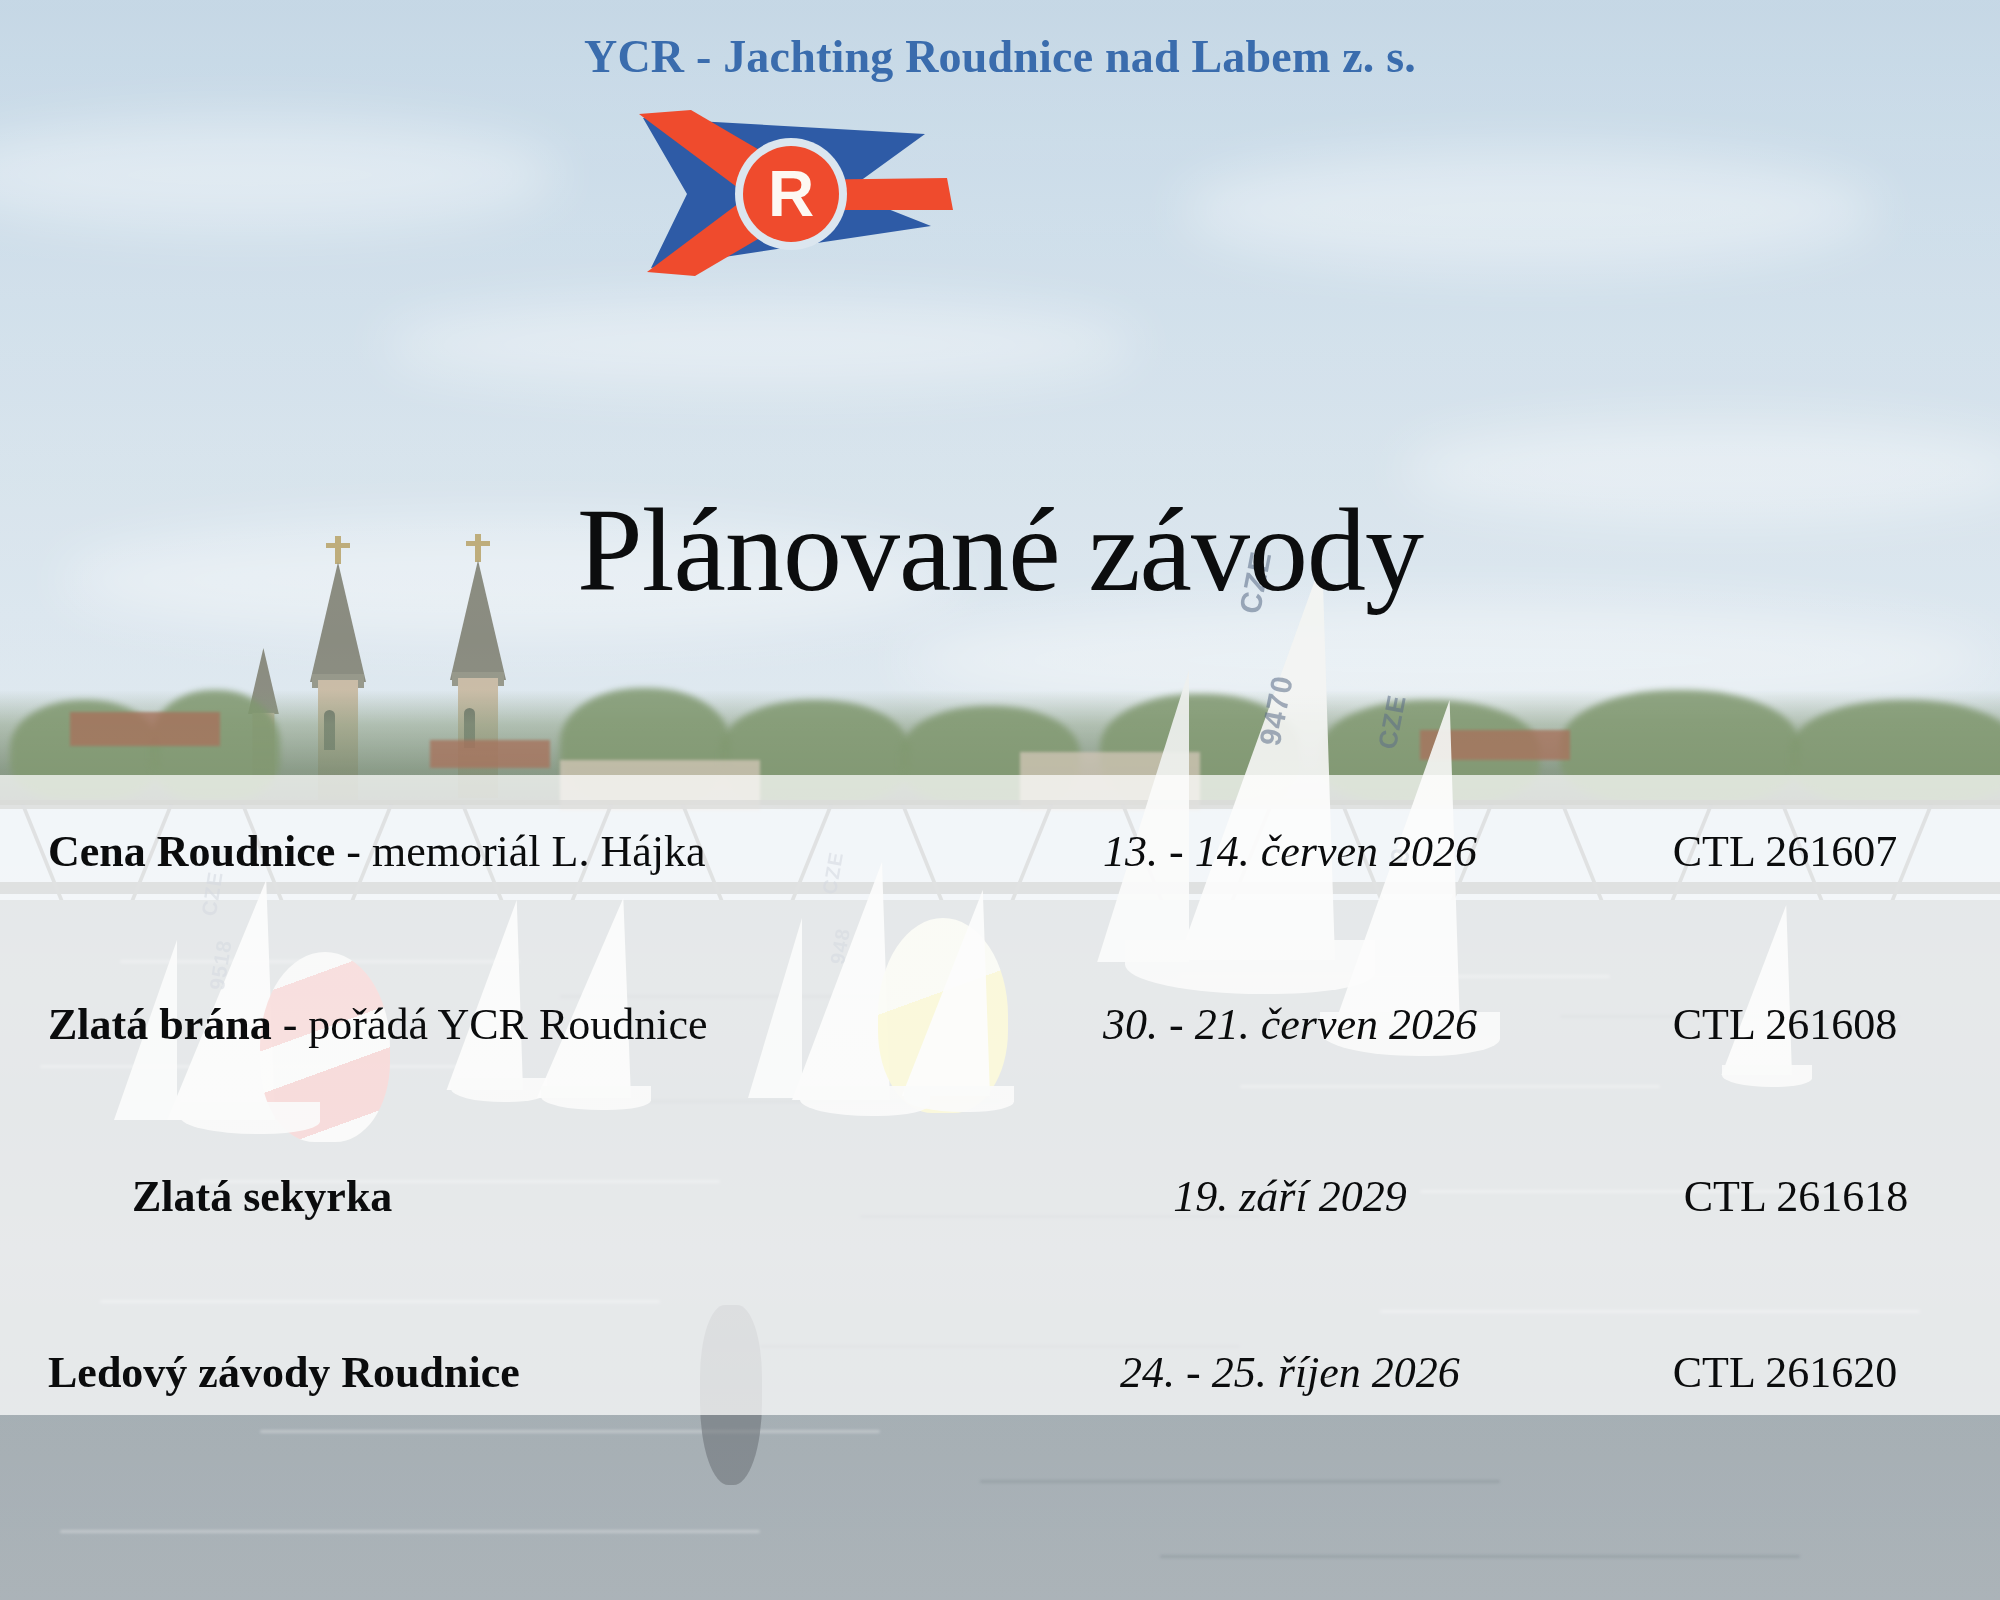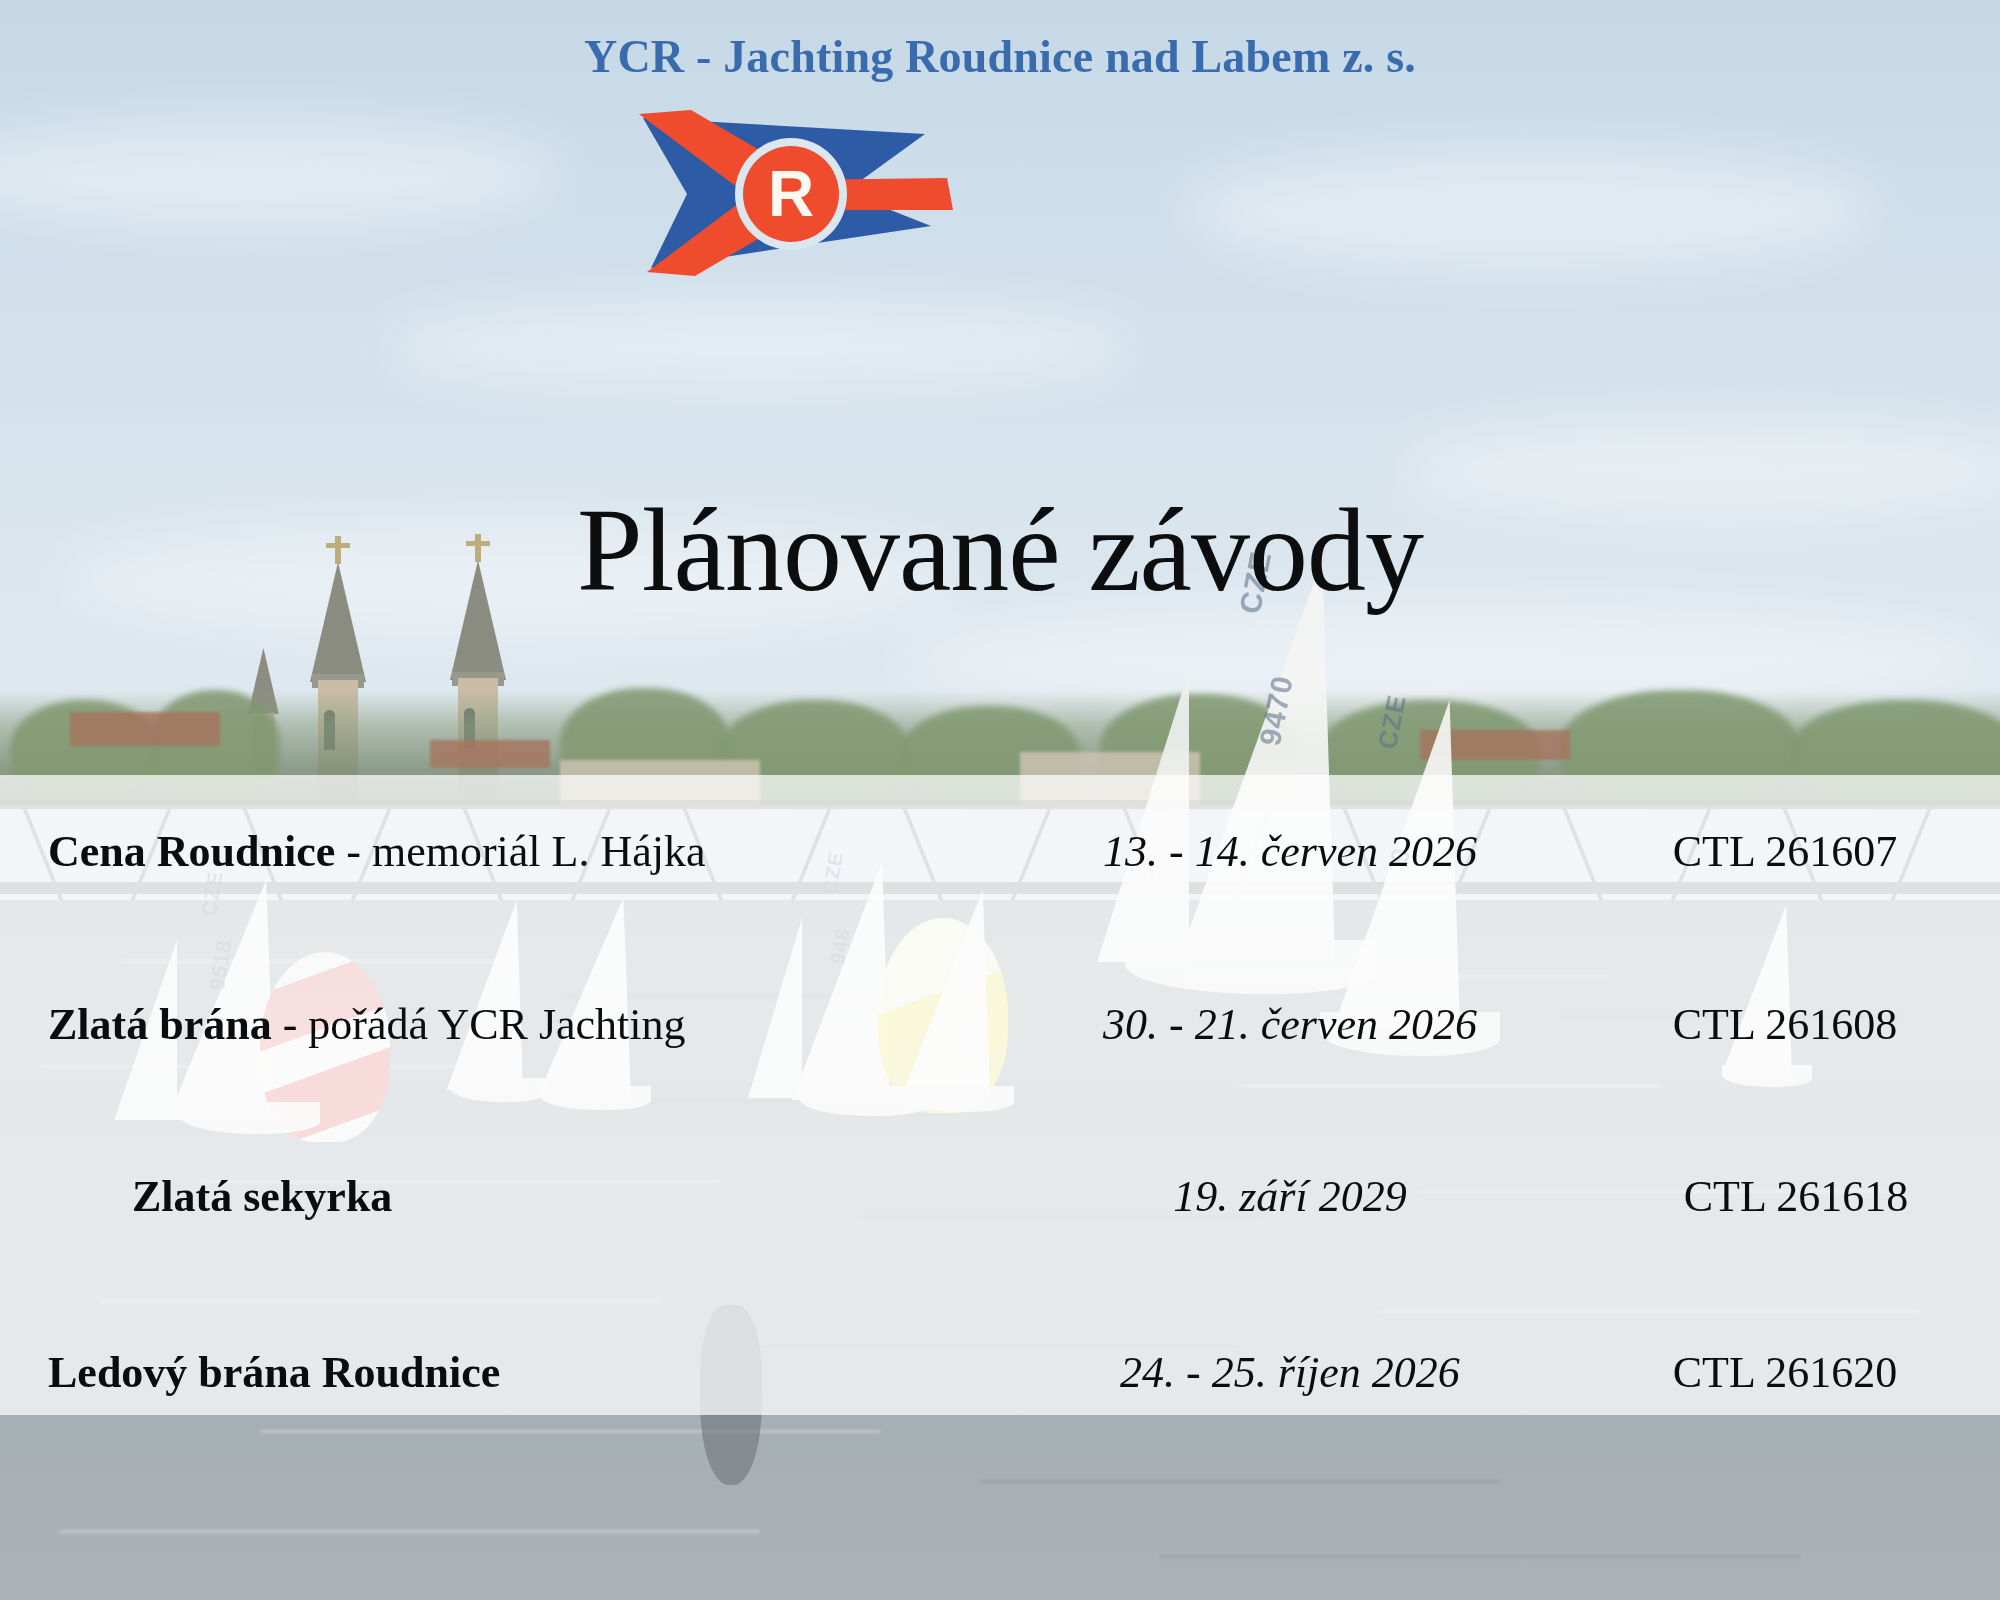--- a/index.html
+++ b/index.html
@@ -435,37 +435,37 @@
     <div class="race-row" style="top:55px;">
       <div class="col-name">
         <span class="nm-bold">Cena Roudnice</span><span class="nm-reg"> - memoriál L. Hájka</span>
       </div>
       <div class="col-date">13. - 14. červen 2026</div>
       <div class="col-code">CTL 261607</div>
     </div>
 
     <div class="race-row" style="top:228px;">
       <div class="col-name">
-        <span class="nm-bold">Zlatá brána</span><span class="nm-reg"> - pořádá YCR Jachting</span>
+        <span class="nm-bold">Zlatá brána</span><span class="nm-reg"> - pořádá YCR Roudnice</span>
       </div>
       <div class="col-date">30. - 21. červen 2026</div>
       <div class="col-code">CTL 261608</div>
     </div>
 
     <div class="race-row" style="top:400px;">
       <div class="col-name" style="padding-left:132px;">
         <span class="nm-bold">Zlatá sekyrka</span><span class="nm-reg"></span>
       </div>
       <div class="col-date">19. září 2029</div>
       <div class="col-code" style="padding-left:22px;">CTL 261618</div>
     </div>
 
     <div class="race-row" style="top:576px;">
       <div class="col-name">
-        <span class="nm-bold">Ledový brána Roudnice</span><span class="nm-reg"></span>
+        <span class="nm-bold">Ledový závody Roudnice</span><span class="nm-reg"></span>
       </div>
       <div class="col-date">24. - 25. říjen 2026</div>
       <div class="col-code">CTL 261620</div>
     </div>
 
   </div>
 
 </div>
 
 </body></html>

